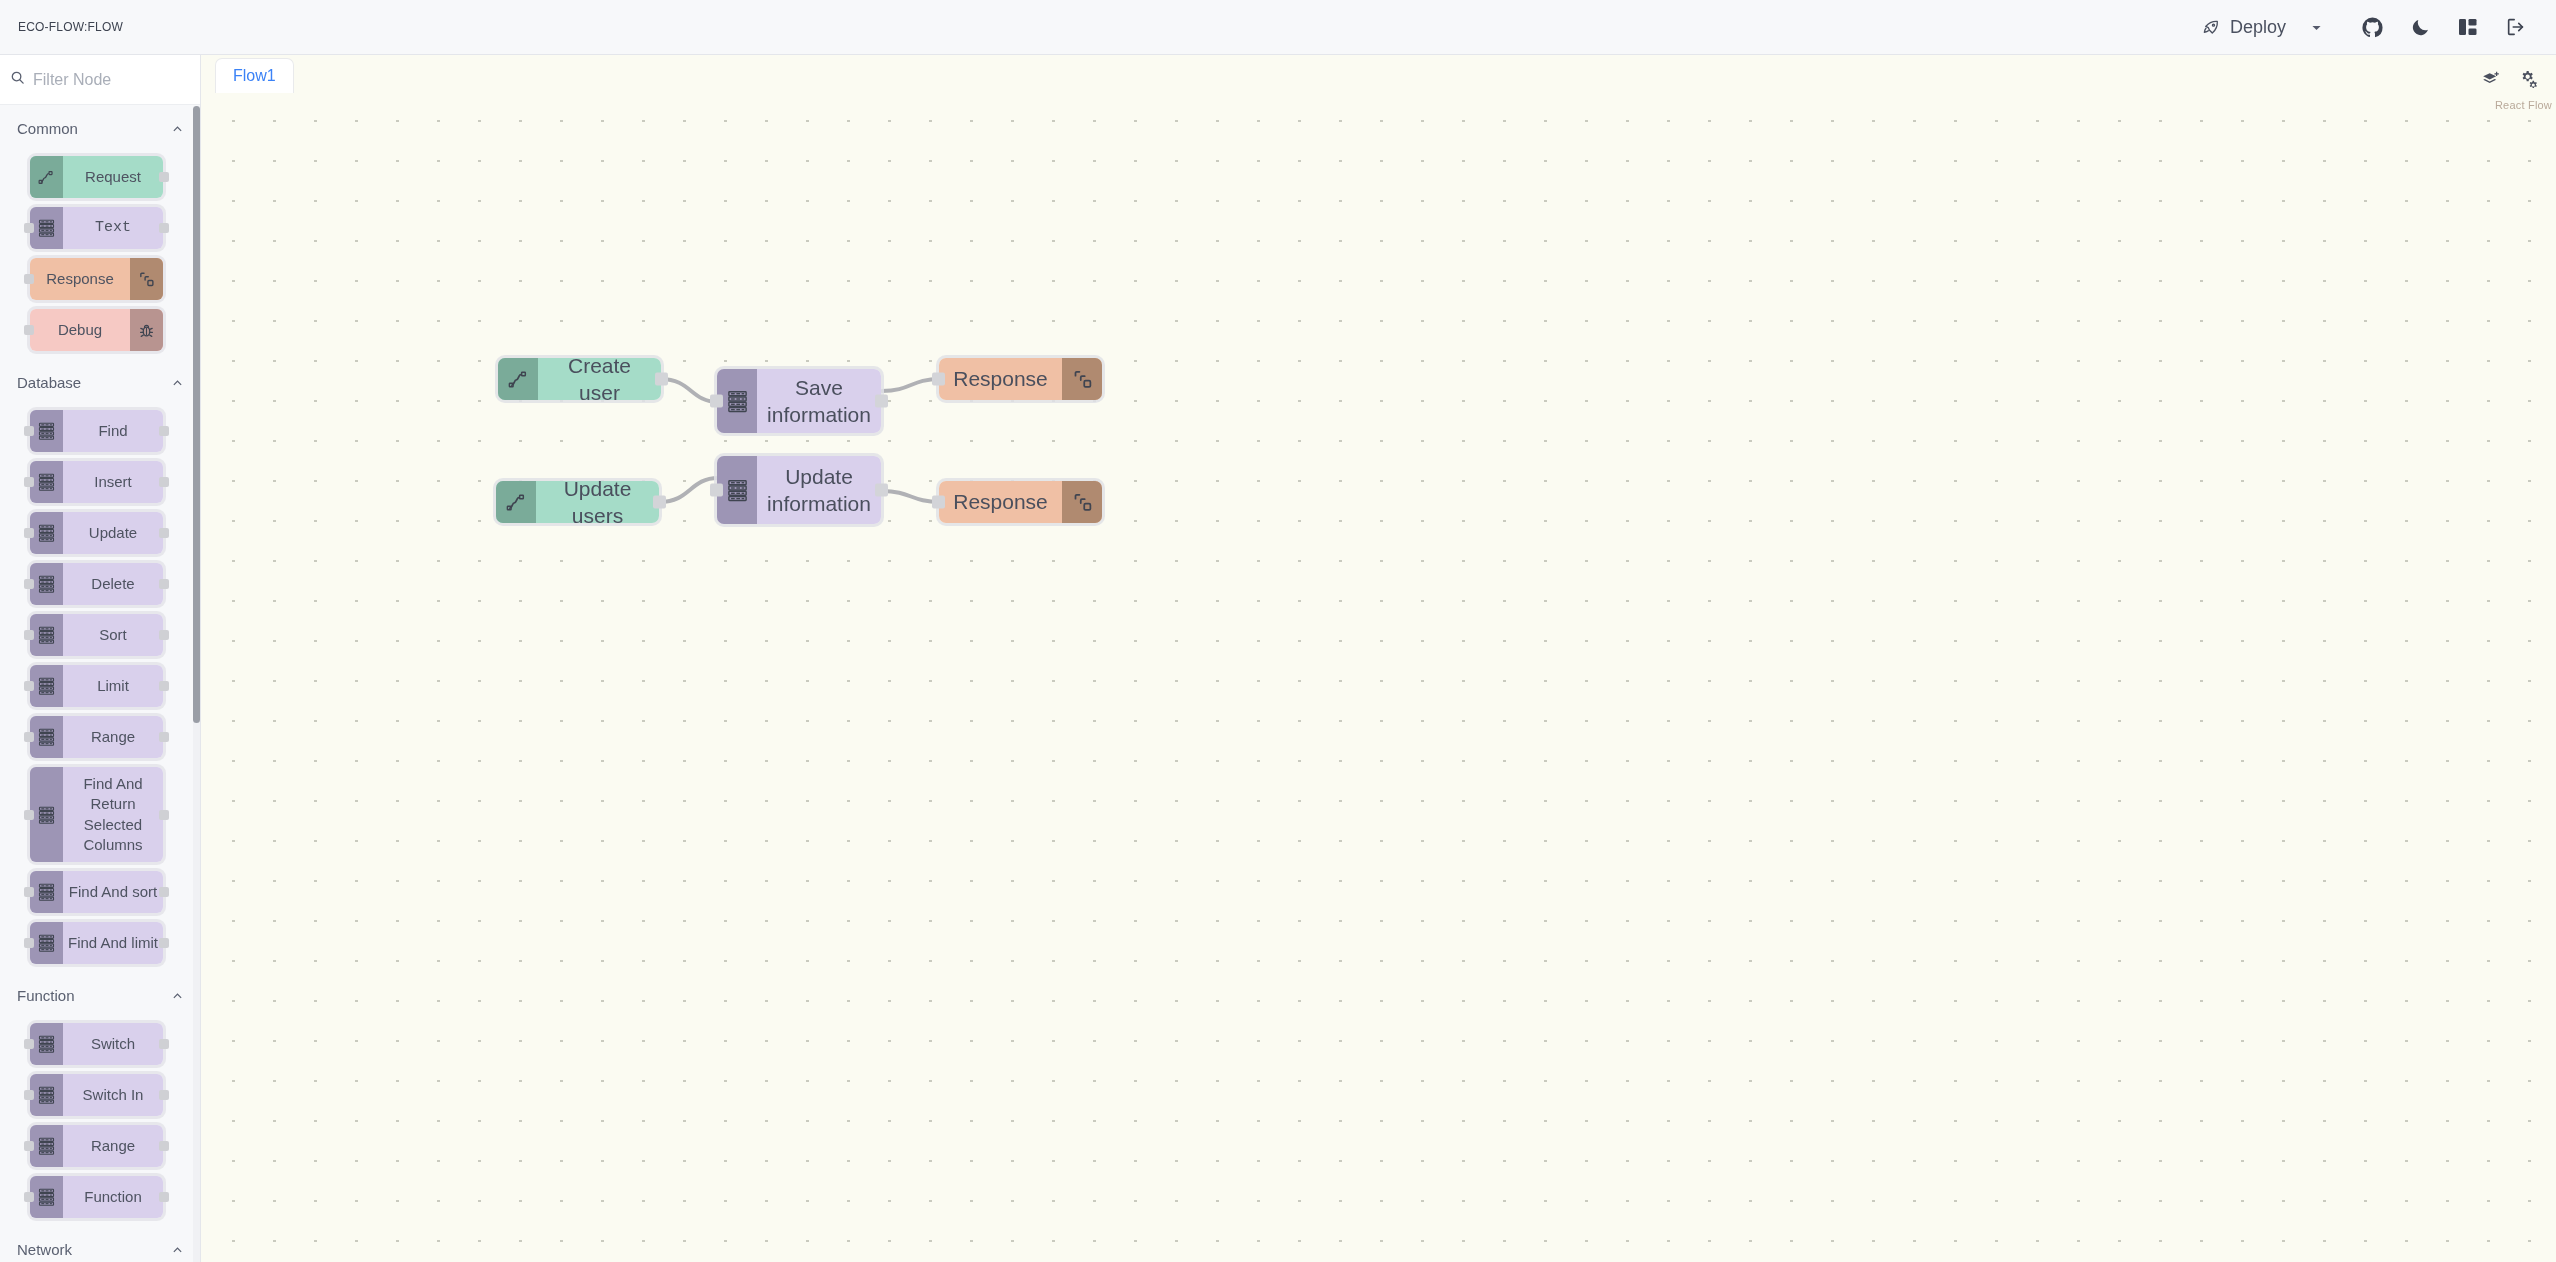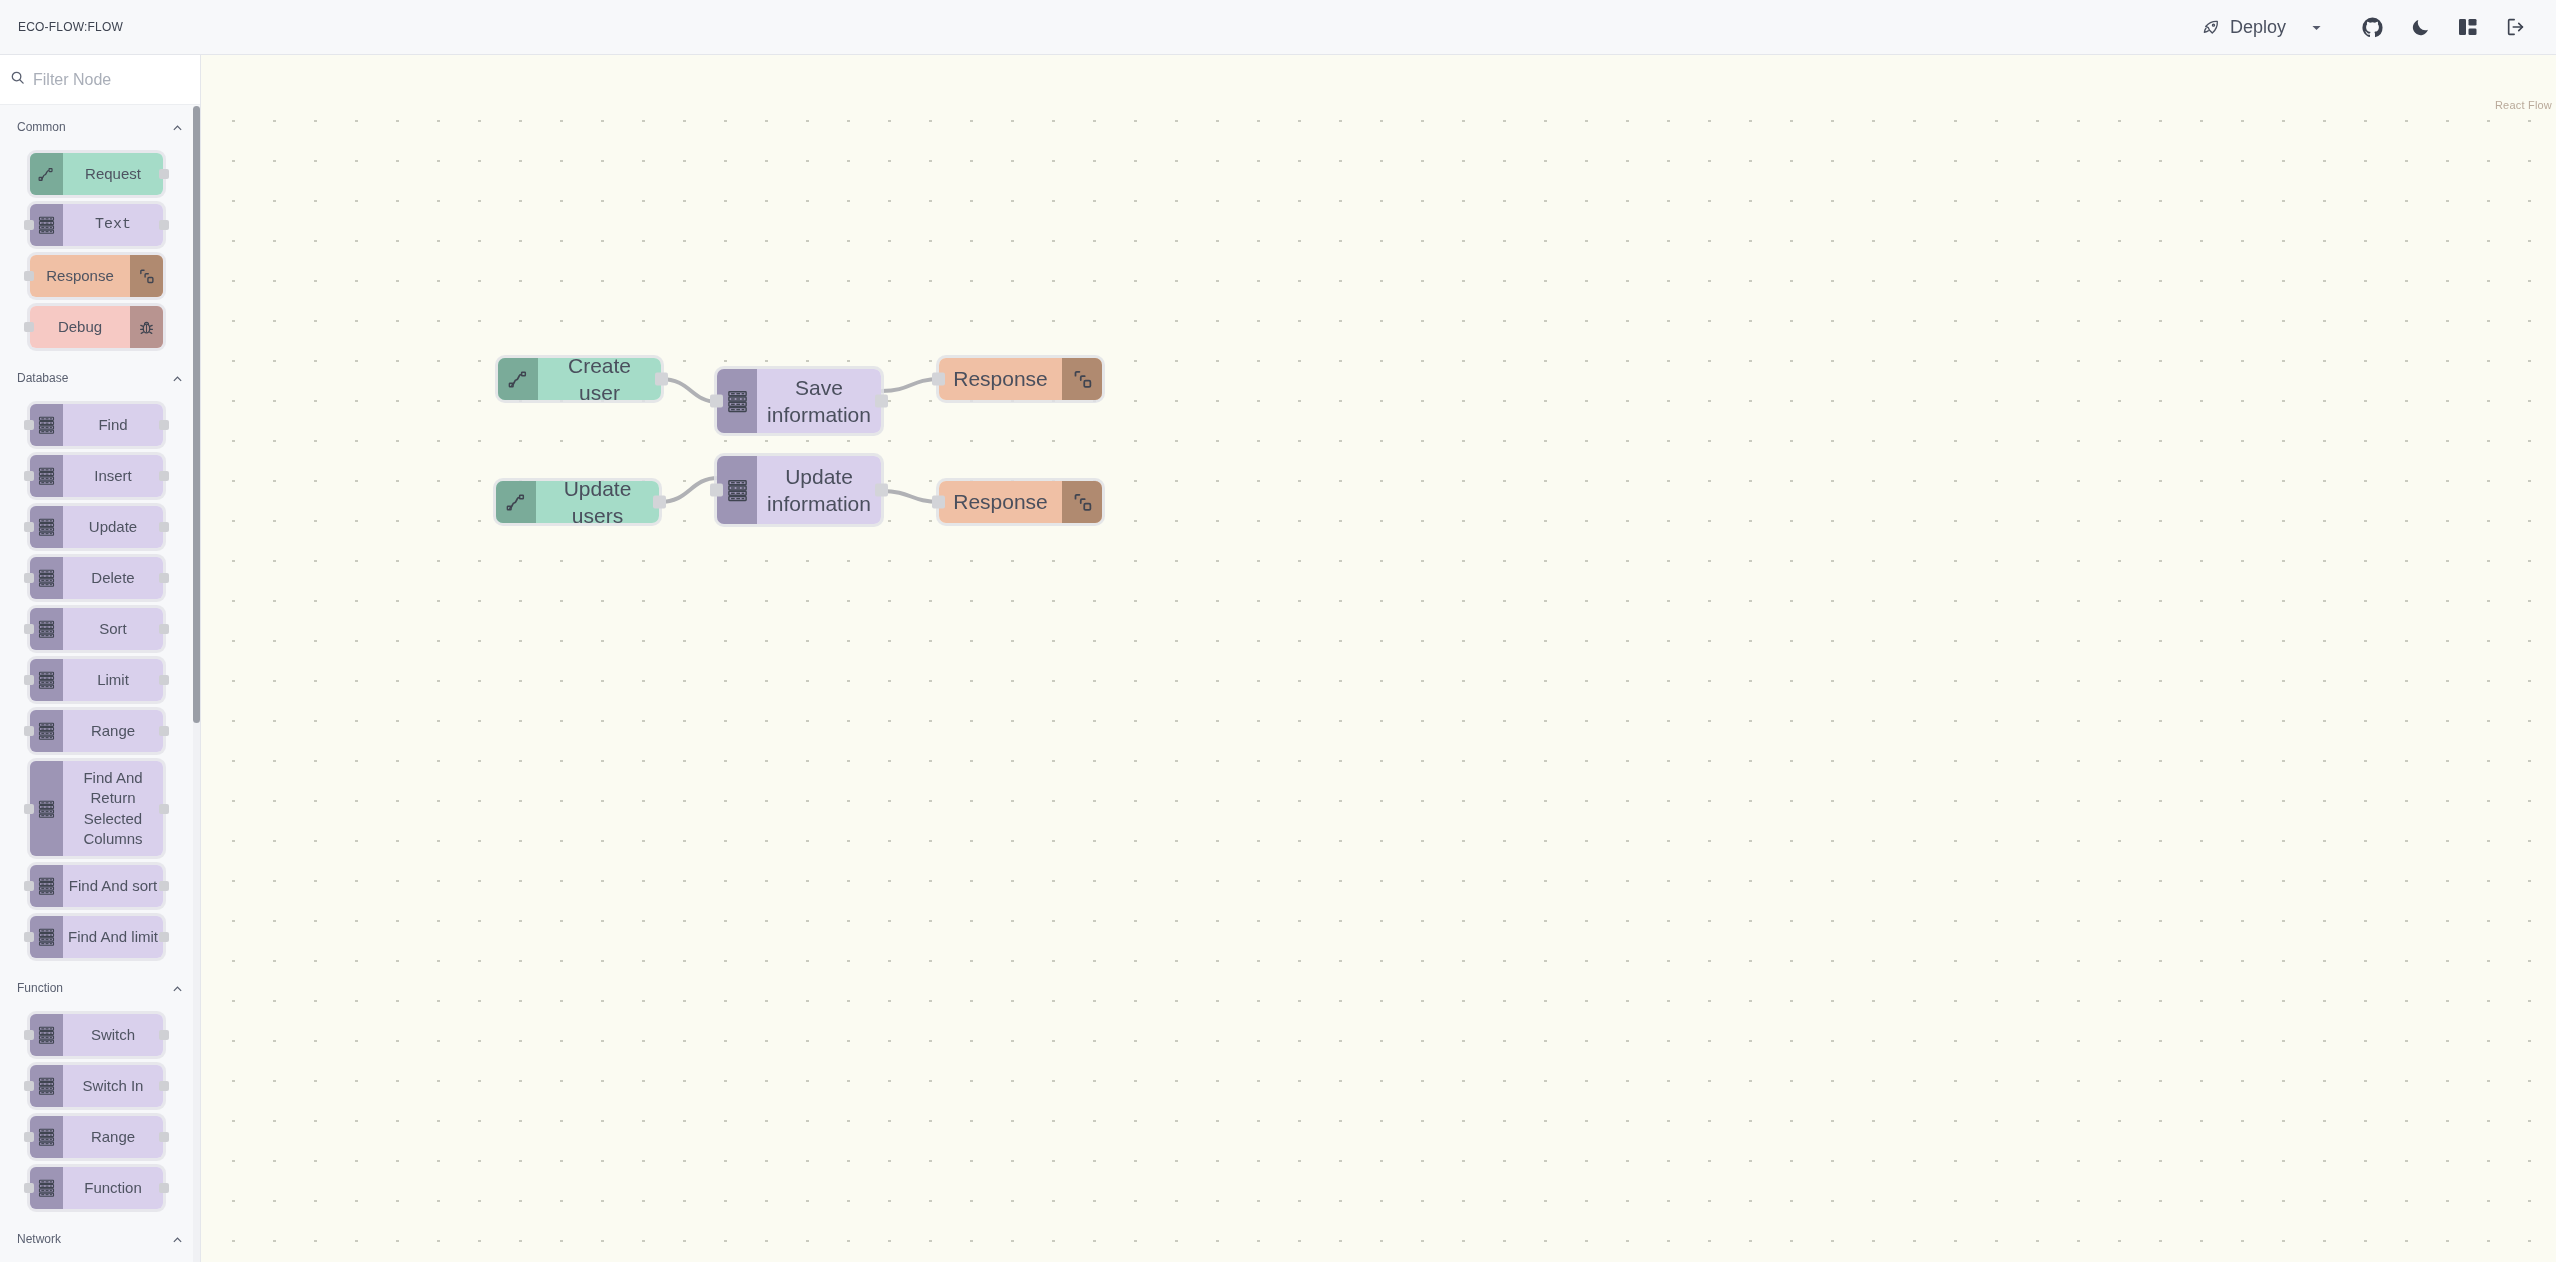--- a/index.html
+++ b/index.html
@@ -79,21 +79,21 @@
     position: absolute;
     top: 51px; left: 0;
     width: 201px; height: 1156px;
     overflow: hidden;
   }
   .sb-inner { padding-bottom: 40px; }
 
   .group-head {
     display: flex; align-items: center; justify-content: space-between;
     padding: 14px 17px 10px 17px;
-    font-size: 12px;
+    font-size: 15px;
     color: #5a6070;
     cursor: pointer;
   }
   .group-head .chev { display: flex; }
 
   .node-item {
     position: relative;
     margin: 9px 0 9px 30px;
     width: 133px;
     min-height: 42px;
@@ -793,20 +793,41 @@
         </div>
       </div>
   </div>
 
   <div class="sb-track"></div>
   <div class="sb-thumb"></div>
 </div>
 
 <div class="main">
 
+  <div class="tabbar">
+    <div class="tab">
+      <span>Flow1</span>
+    </div>
+
+    <div class="tabbar-icons">
+      <span class="tb2-icon">
+        <svg width="19" height="19" viewBox="0 0 24 24" fill="#4a4f5d">
+          <path d="M11 4 2.8 8 11 12l8.2-4L11 4z"></path>
+          <path d="M2.8 12.4 11 16.4l8.2-4-2.1-1-6.1 3-6.1-3-2.1 1z"></path>
+          <path d="M19 2.2h1.5v2h2v1.5h-2v2H19v-2h-2V4.2h2v-2z"></path>
+        </svg>
+      </span>
+      <span class="tb2-icon">
+        <svg width="20" height="20" viewBox="0 0 24 24" fill="#4a4f5d">
+          <path d="M10.4 2.4h2.4l.3 2a5.6 5.6 0 0 1 1.5.9l1.9-.8 1.2 2-1.5 1.3c.1.5.1 1 0 1.5l1.5 1.3-1.2 2-1.9-.8c-.5.4-1 .7-1.5.9l-.3 2h-2.4l-.3-2c-.6-.2-1.1-.5-1.5-.9l-1.9.8-1.2-2 1.5-1.3a5.9 5.9 0 0 1 0-1.5L5.5 6.5l1.2-2 1.9.8c.4-.4.9-.7 1.5-.9l.3-2zm1.2 4.3a2.6 2.6 0 1 0 0 5.2 2.6 2.6 0 0 0 0-5.2z"></path>
+          <path d="M17.5 14.2h1.7l.25 1.5c.35.12.67.3.95.54l1.4-.6.85 1.45-1.1.95c.05.35.05.7 0 1.05l1.1.95-.85 1.45-1.4-.6c-.28.24-.6.42-.95.54l-.25 1.5h-1.7l-.25-1.5a3.4 3.4 0 0 1-.95-.54l-1.4.6-.85-1.45 1.1-.95a3.8 3.8 0 0 1 0-1.05l-1.1-.95.85-1.45 1.4.6c.28-.24.6-.42.95-.54l.25-1.5zm.85 3.1a1.85 1.85 0 1 0 0 3.7 1.85 1.85 0 0 0 0-3.7z"></path>
+        </svg>
+      </span>
+    </div>
+  </div>
 
   <div class="canvas">
     <svg class="edges" id="edges-svg">
         <path d="M 460 286 C 490 286, 490 309, 517 309" stroke="#b0b1b5" stroke-width="4" fill="none" stroke-linecap="round"></path>
         <path d="M 681 298 C 710 298, 710 286, 739 286" stroke="#b0b1b5" stroke-width="4" fill="none" stroke-linecap="round"></path>
         <path d="M 459 409 C 489 409, 489 385, 517 385" stroke="#b0b1b5" stroke-width="4" fill="none" stroke-linecap="round"></path>
         <path d="M 681 398 C 710 398, 710 409, 739 409" stroke="#b0b1b5" stroke-width="4" fill="none" stroke-linecap="round"></path>
       </svg>
     <div id="canvas-nodes">
         <div class="fnode" style="left: 297px; top: 265px; width: 163px; height: 42px;">

